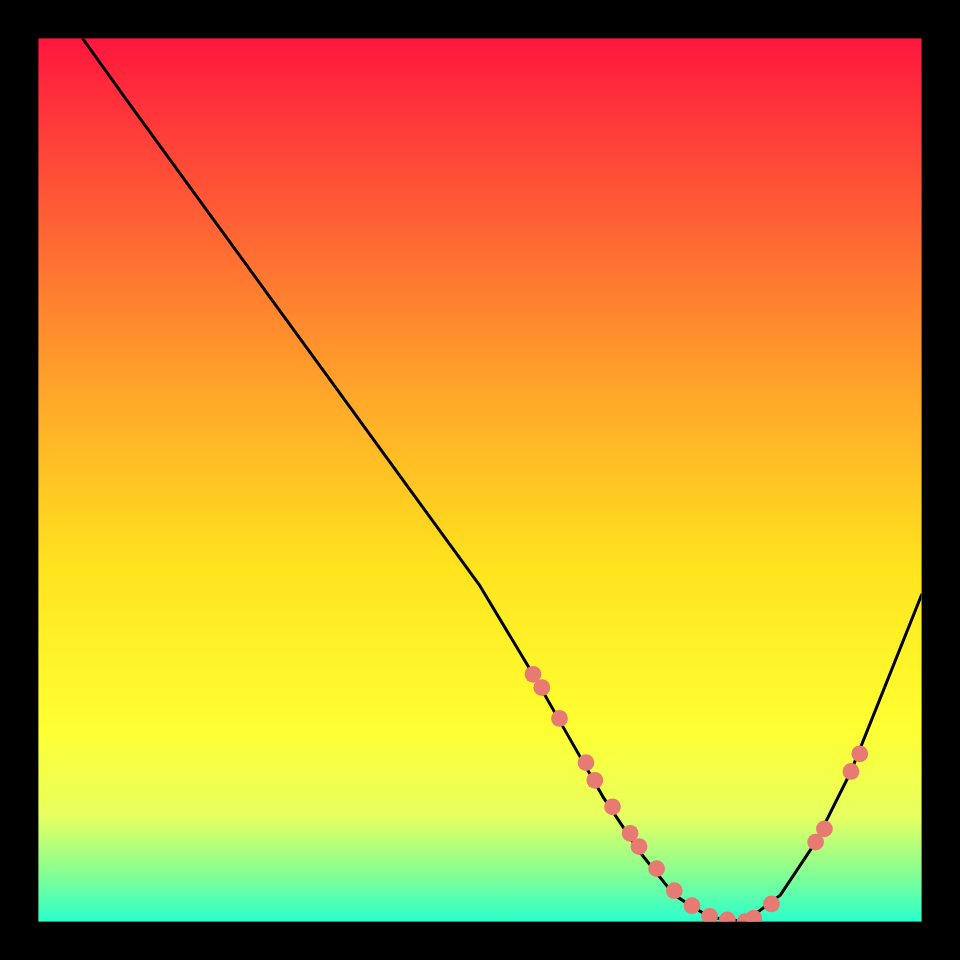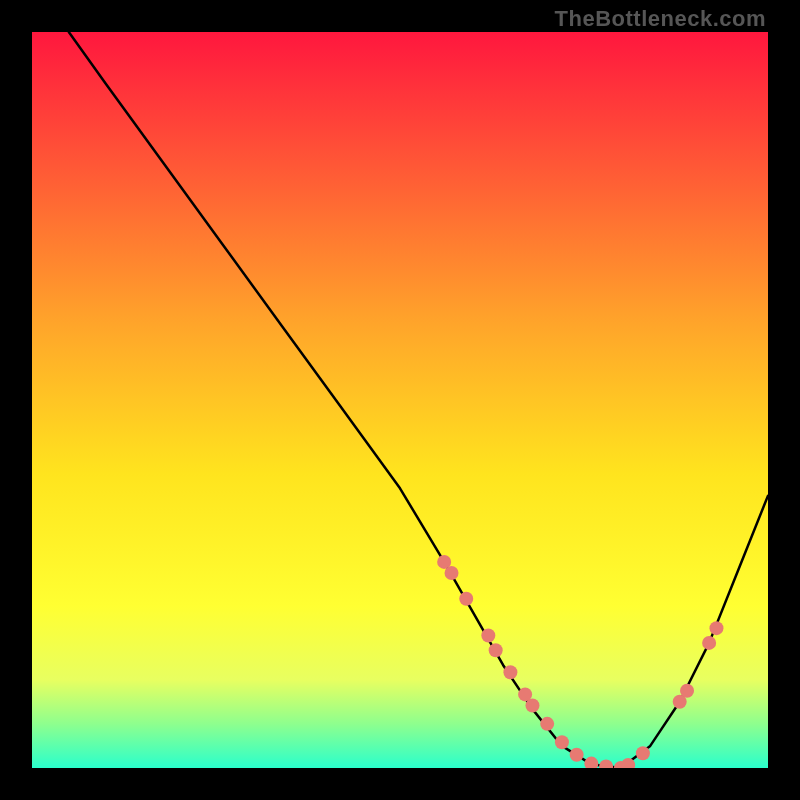--- a/index.html
+++ b/index.html
@@ -73,14 +73,13 @@
         <circle cx="574.08" cy="734.53" r="7" fill="#e77a72"></circle>
         <circle cx="588.80" cy="736.00" r="7" fill="#e77a72"></circle>
         <circle cx="596.16" cy="733.06" r="7" fill="#e77a72"></circle>
         <circle cx="610.88" cy="721.28" r="7" fill="#e77a72"></circle>
         <circle cx="647.68" cy="669.76" r="7" fill="#e77a72"></circle>
         <circle cx="655.04" cy="658.72" r="7" fill="#e77a72"></circle>
         <circle cx="677.12" cy="610.88" r="7" fill="#e77a72"></circle>
         <circle cx="684.48" cy="596.16" r="7" fill="#e77a72"></circle>
       </svg>
   </div>
-  <div class="watermark">TheBottleneck.com</div>
 </div>
 
 </body></html>

